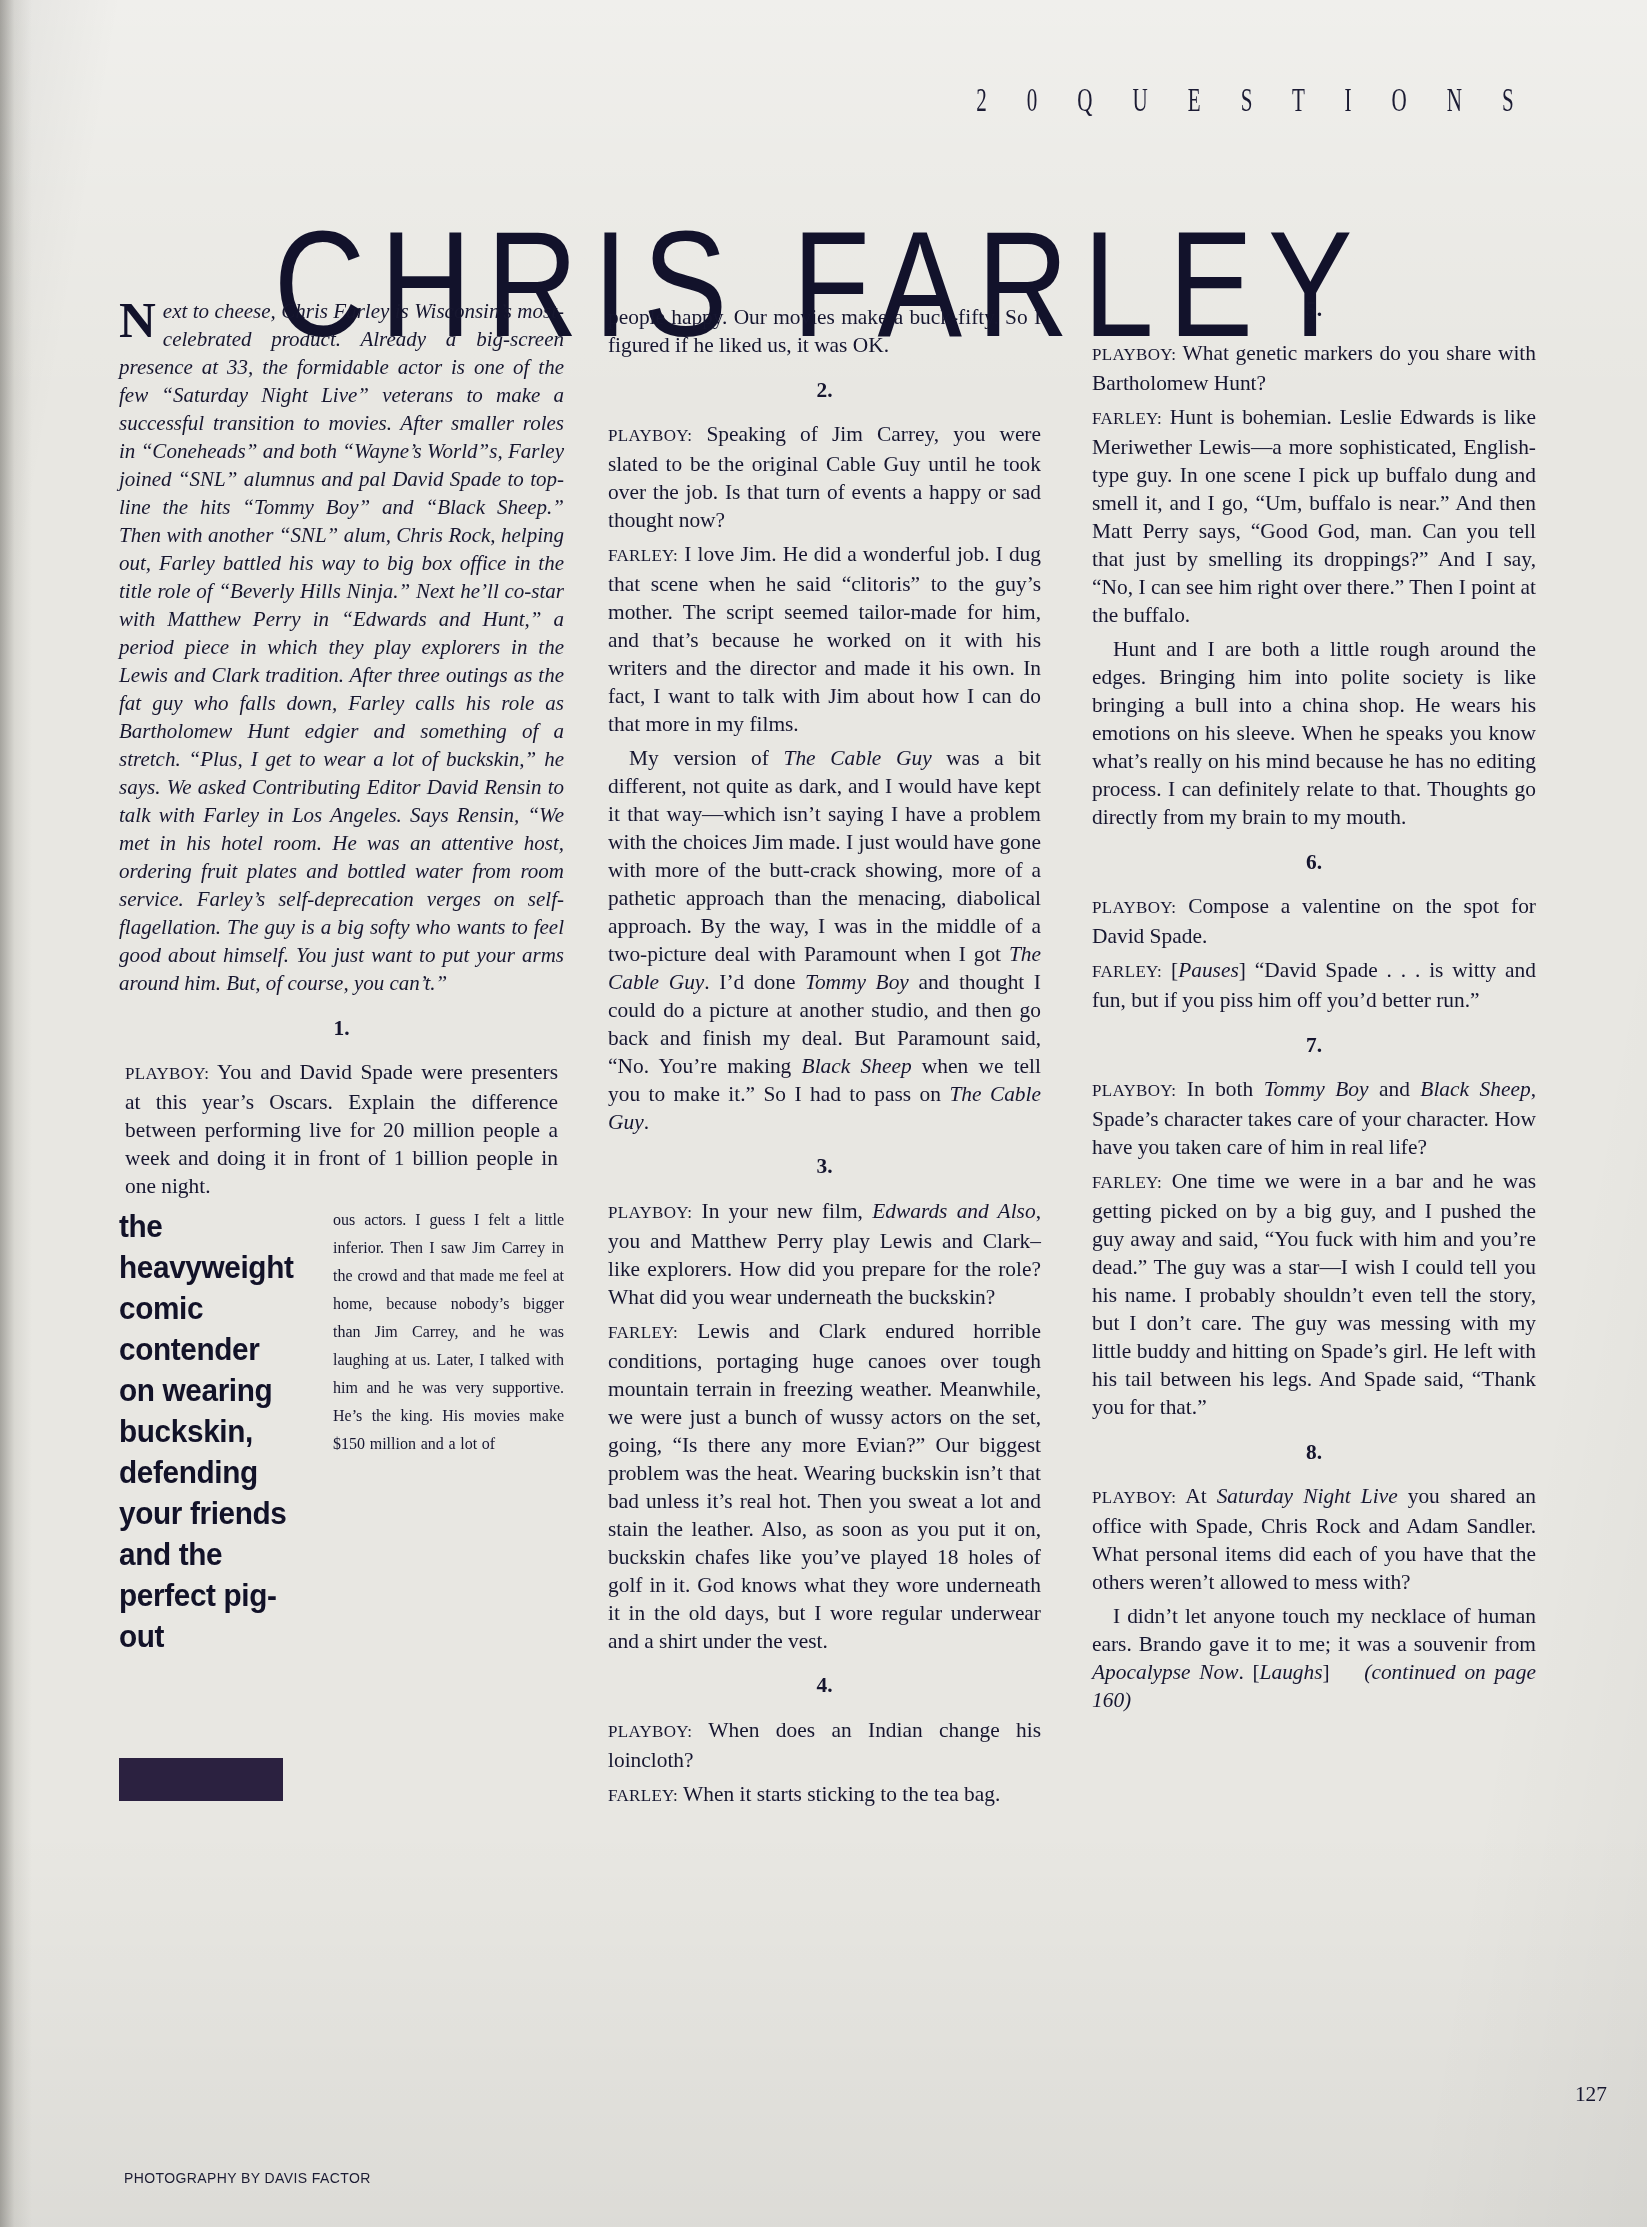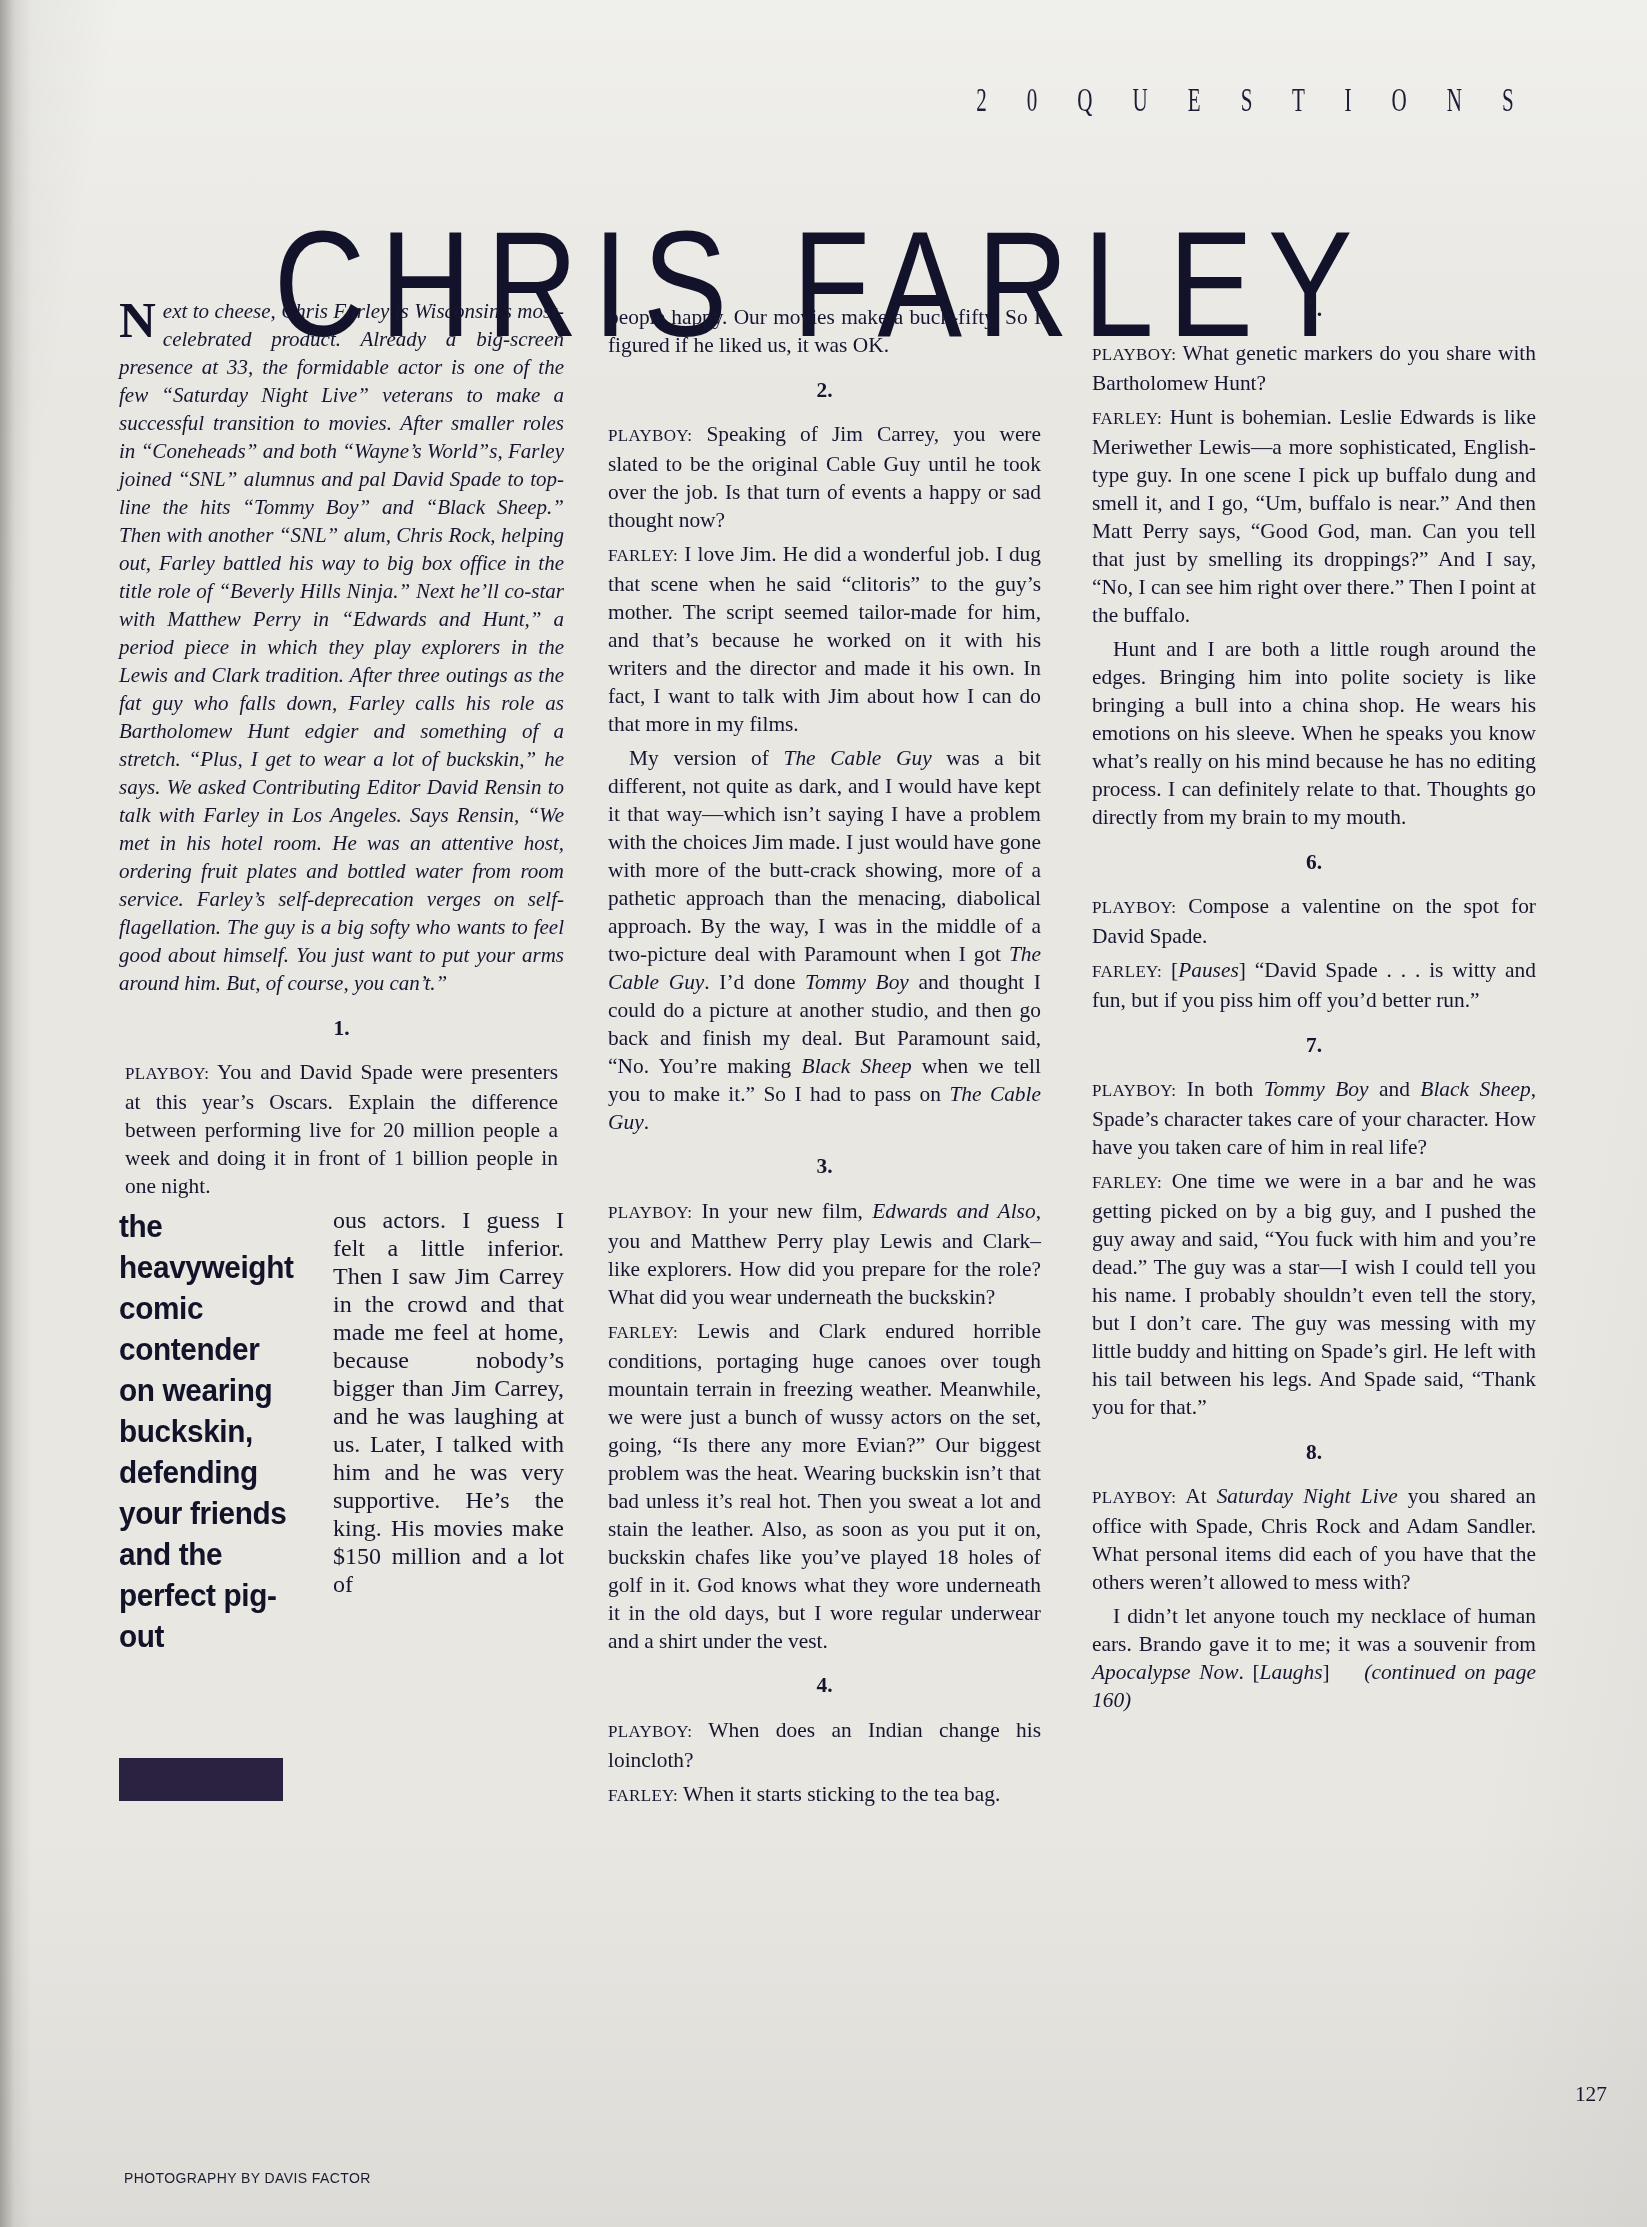--- a/index.html
+++ b/index.html
@@ -124,21 +124,21 @@
   .speaker {
     font-size: 17px;
     letter-spacing: 0.3px;
   }
   .indent { text-indent: 21px; display: block; }
   em, .ital { font-style: italic; }
 
   
   .narrow {
     font-family: "Liberation Serif", "DejaVu Serif", serif;
-    font-size: 24px;
+    font-size: 16px;
     line-height: 28px;
     color: #161630;
     text-align: justify;
     margin: 0;
     word-spacing: 0.7px;
   }
 
   
   .pullwrap {
     position: relative;

